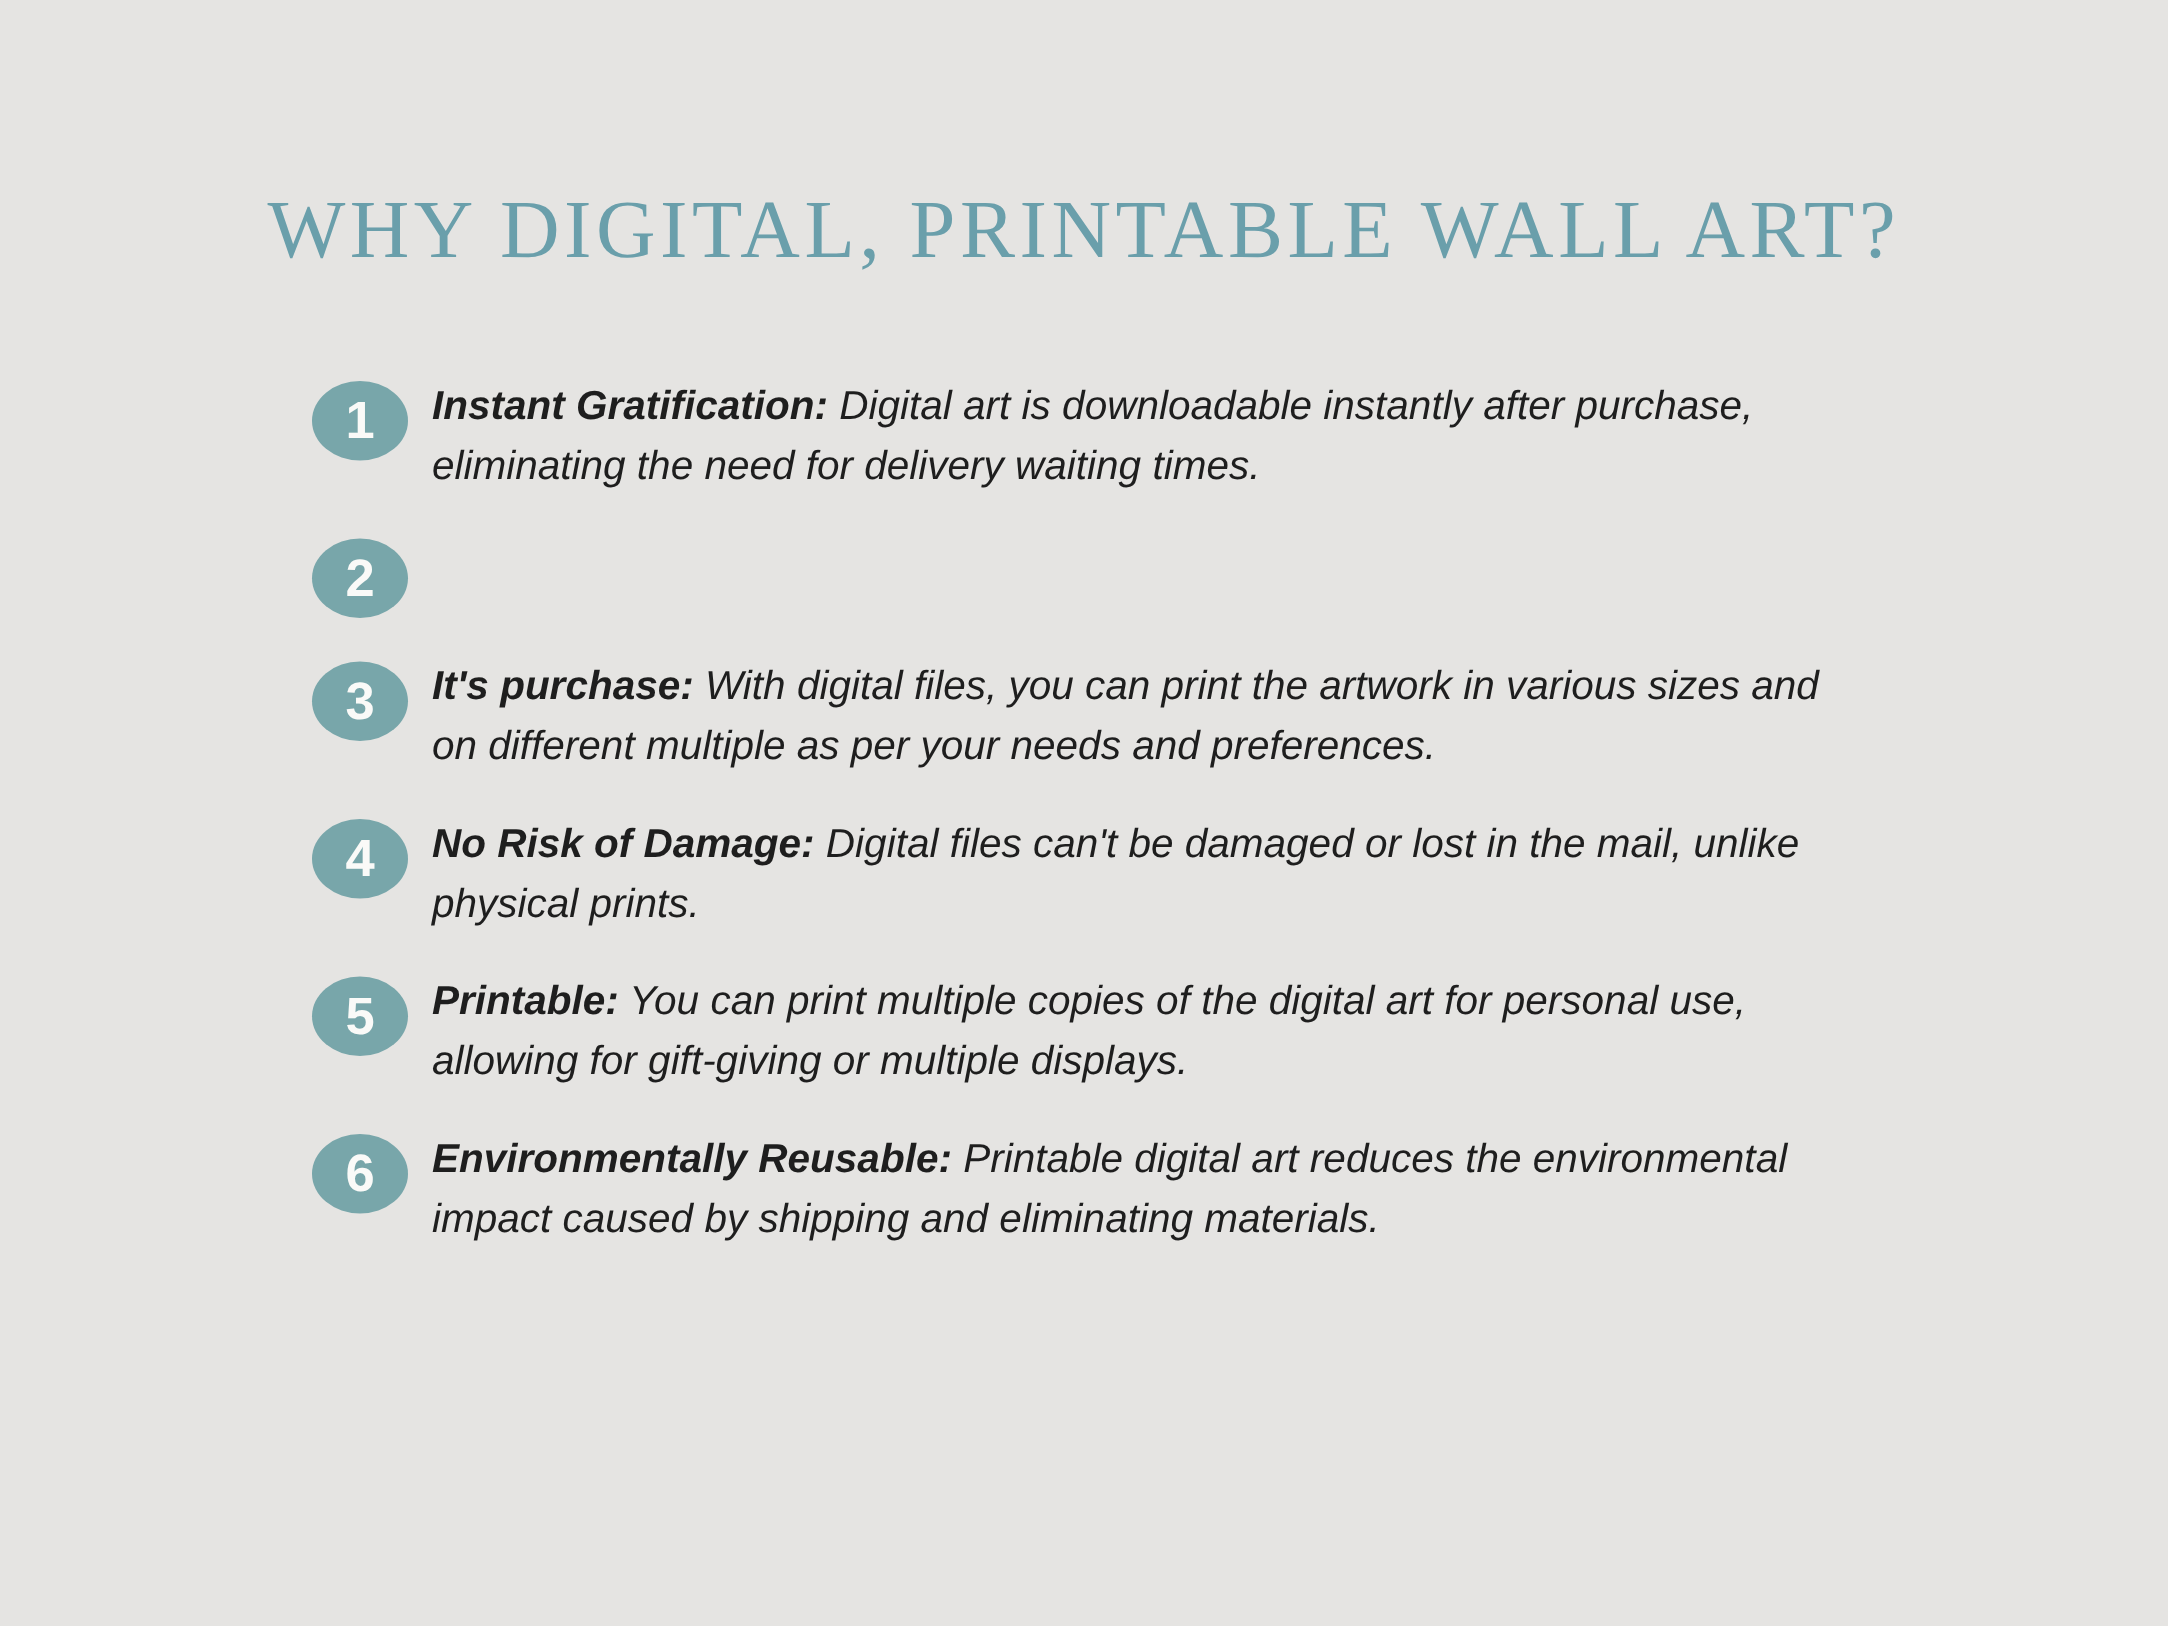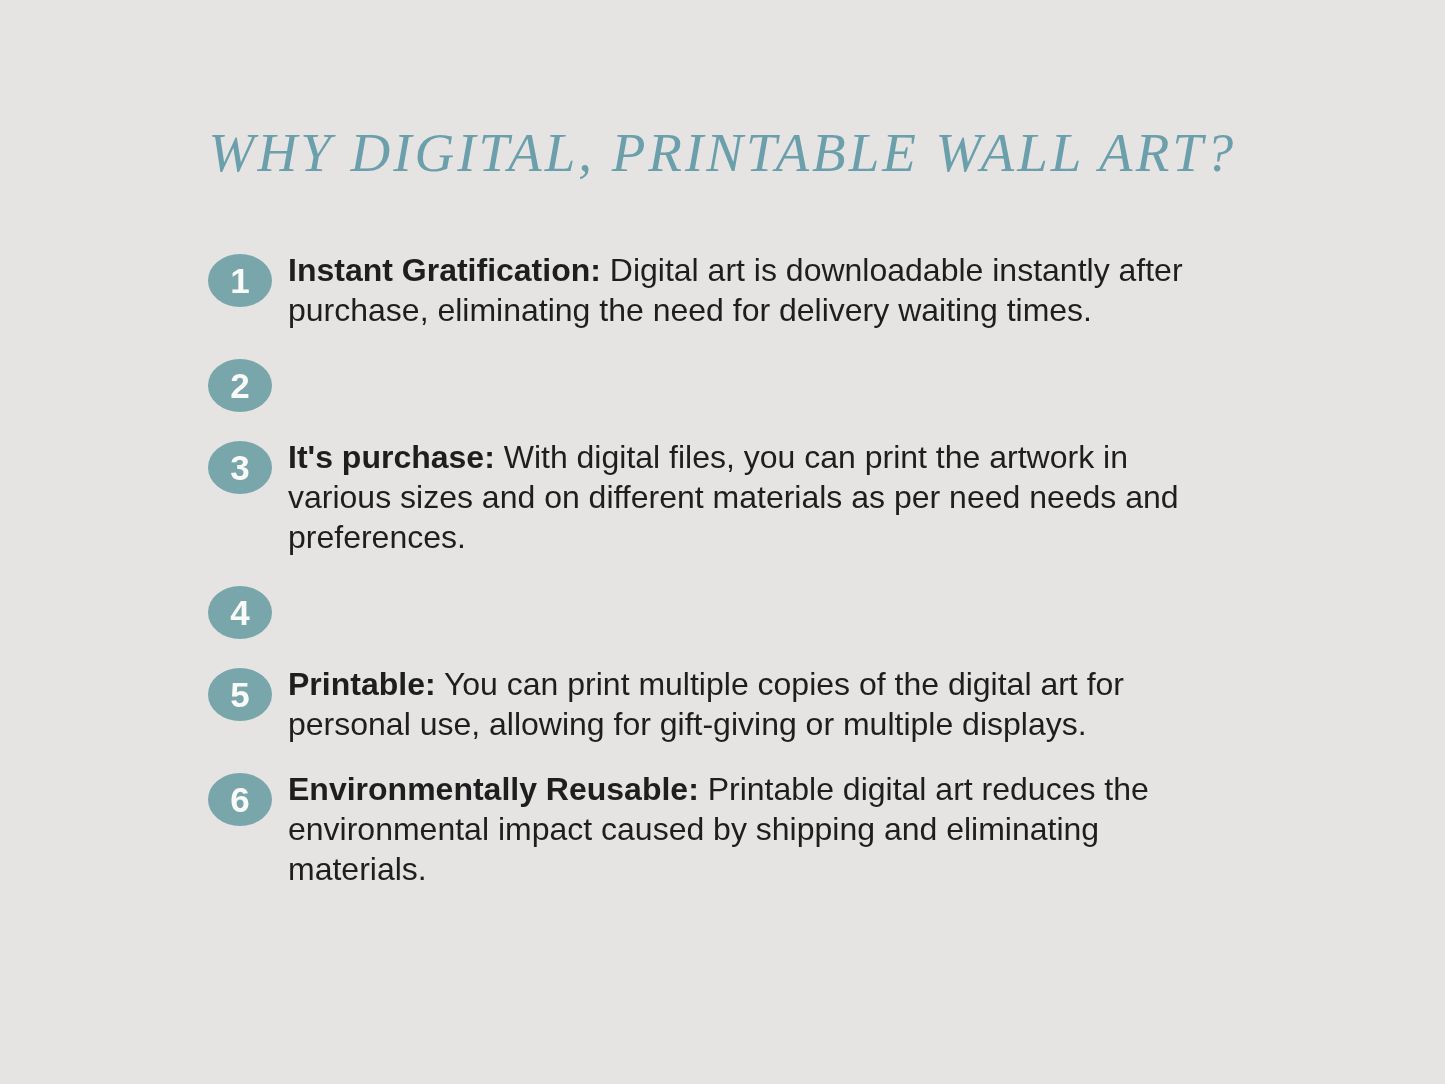--- a/index.html
+++ b/index.html
@@ -21,21 +21,20 @@
   .title {
     margin: 0;
     padding-top: 125px;
     text-align: center;
     font-family: "Liberation Serif", "DejaVu Serif", serif;
     font-weight: 400;
     font-size: 55px;
     line-height: 1.0;
     letter-spacing: 3px;
     color: #6a9fab;
-    font-style: italic;
   }
   .benefit-list {
     margin-top: 70px;
     padding-left: 208px;
     display: flex;
     flex-direction: column;
     gap: 25px;
   }
   .item {
     display: flex;
@@ -54,23 +53,24 @@
   }
   .badge span {
     color: #fafaf8;
     font-size: 35px;
     font-weight: 700;
     line-height: 1;
   }
   .item-text {
     margin: 0 0 0 16px;
     width: 945px;
-    font-size: 32px;
+    font-size: 27px;
     line-height: 40px;
     color: #1e1e1e;
+    font-style: italic;
   }
   .item-text strong {
     font-weight: 700;
   }
 </style>
 </head>
 <body>
 
 <div class="canvas">
 
@@ -93,28 +93,32 @@
         <span>2</span>
       </div>
     </div>
 
     <div class="item">
       <div class="badge">
         <span>3</span>
       </div>
       <p class="item-text">
         <strong>It's purchase:</strong>
-        <span>With digital files, you can print the artwork in various sizes and on different materials as per need needs and preferences.</span>
+        <span>With digital files, you can print the artwork in various sizes and on different multiple as per your needs and preferences.</span>
       </p>
     </div>
 
     <div class="item">
       <div class="badge">
         <span>4</span>
       </div>
+      <p class="item-text">
+        <strong>No Risk of Damage:</strong>
+        <span>Digital files can't be damaged or lost in the mail, unlike physical prints.</span>
+      </p>
     </div>
 
     <div class="item">
       <div class="badge">
         <span>5</span>
       </div>
       <p class="item-text">
         <strong>Printable:</strong>
         <span>You can print multiple copies of the digital art for personal use, allowing for gift-giving or multiple displays.</span>
       </p>

